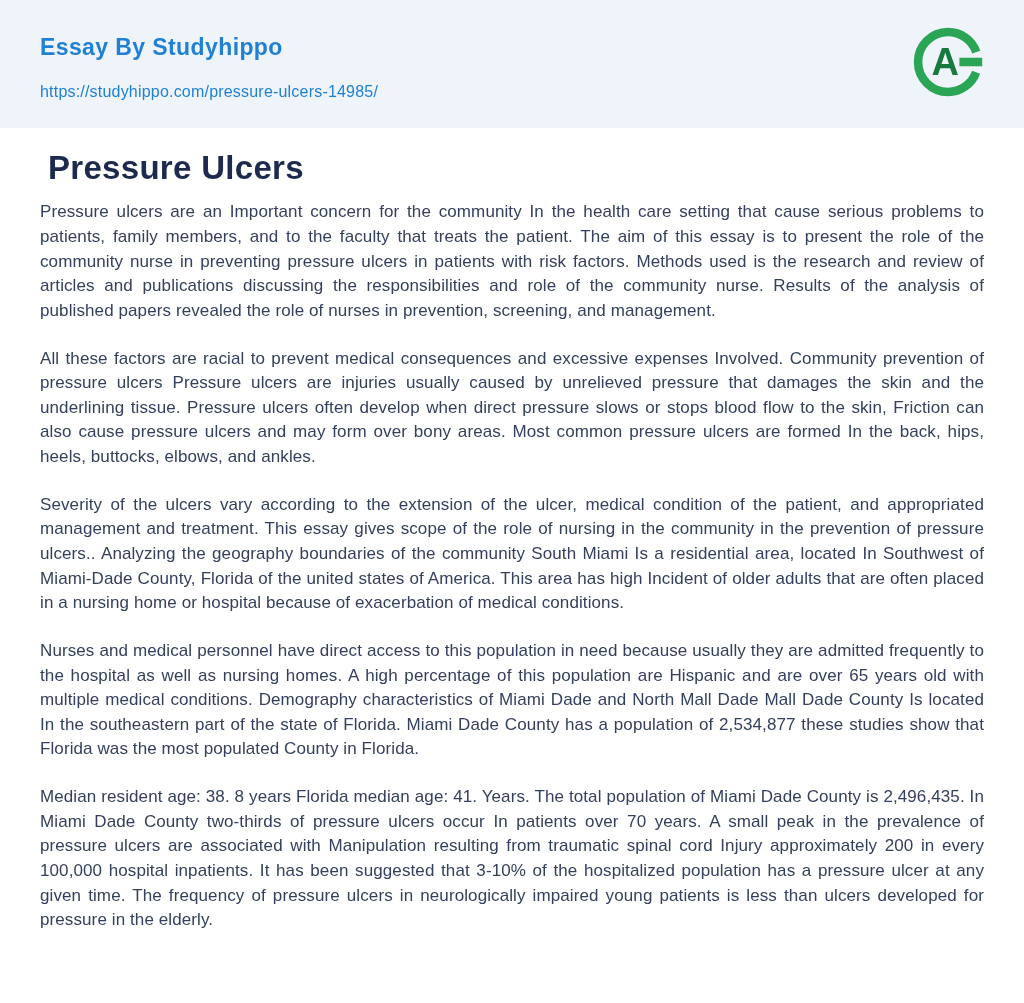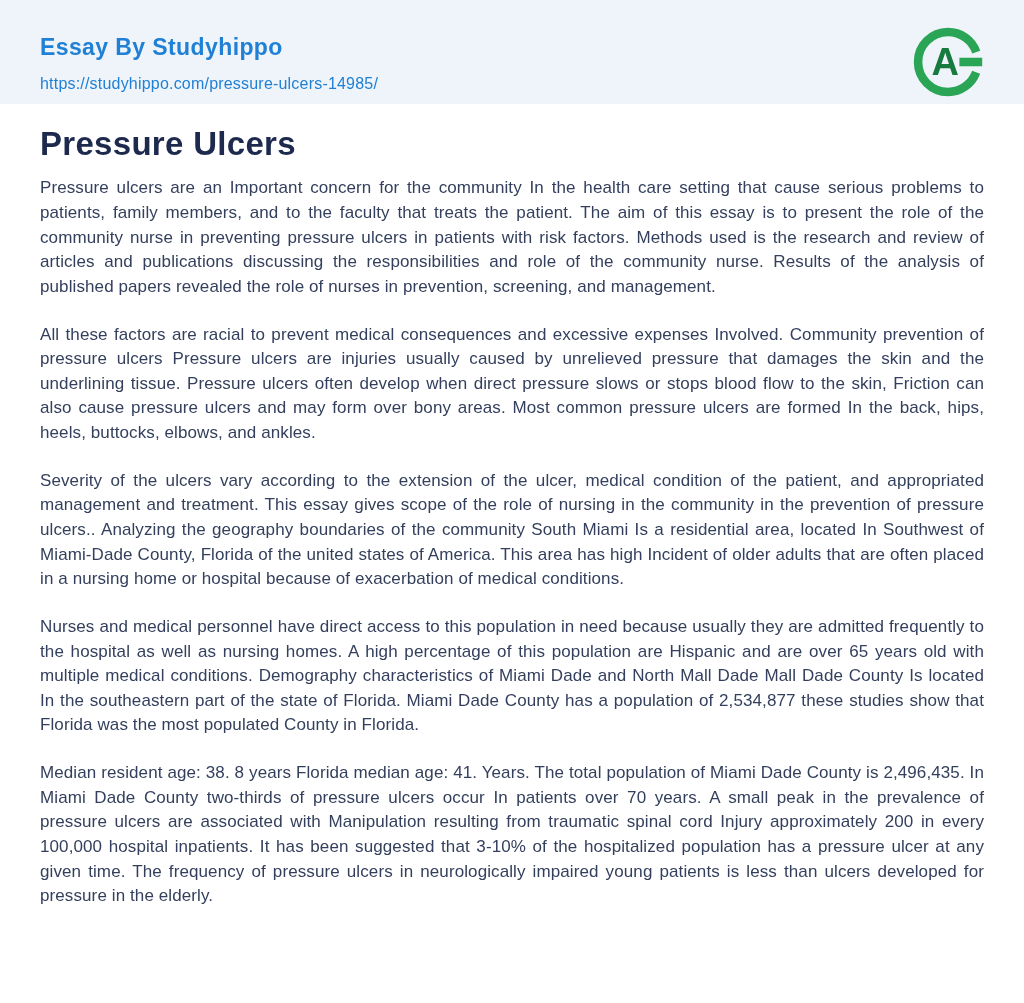--- a/index.html
+++ b/index.html
@@ -15,53 +15,53 @@
   body {
     width: 1024px;
     height: 1003px;
     background: #ffffff;
     font-family: "Liberation Sans", "DejaVu Sans", sans-serif;
     overflow: hidden;
   }
   .header {
     position: relative;
     background: var(--header-bg);
-    height: 104px;
+    height: 128px;
     padding: 36px 40px 0 40px;
   }
   .brand {
     color: var(--accent-blue);
     font-size: 23px;
     font-weight: 700;
     letter-spacing: 0.4px;
     line-height: 1;
     margin: 0;
   }
   .page-url {
     display: inline-block;
-    margin-top: 16px;
+    margin-top: 24px;
     color: var(--accent-blue);
     font-size: 16px;
     text-decoration: none;
     letter-spacing: 0.2px;
     cursor: pointer;
   }
   .logo {
     position: absolute;
     top: 24px;
     right: 38px;
     width: 76px;
     height: 76px;
   }
   .logo svg { display: block; }
   .main {
     padding: 0 40px;
   }
   .essay-title {
-    margin: 22px 0 14px 0;
+    margin: 22px 0 14px 8px;
     color: var(--title-navy);
     font-size: 33px;
     font-weight: 800;
     letter-spacing: 0.3px;
     line-height: 1.1;
   }
   .essay-body p {
     margin: 0 0 23px 0;
     color: var(--text-navy);
     font-size: 17px;

